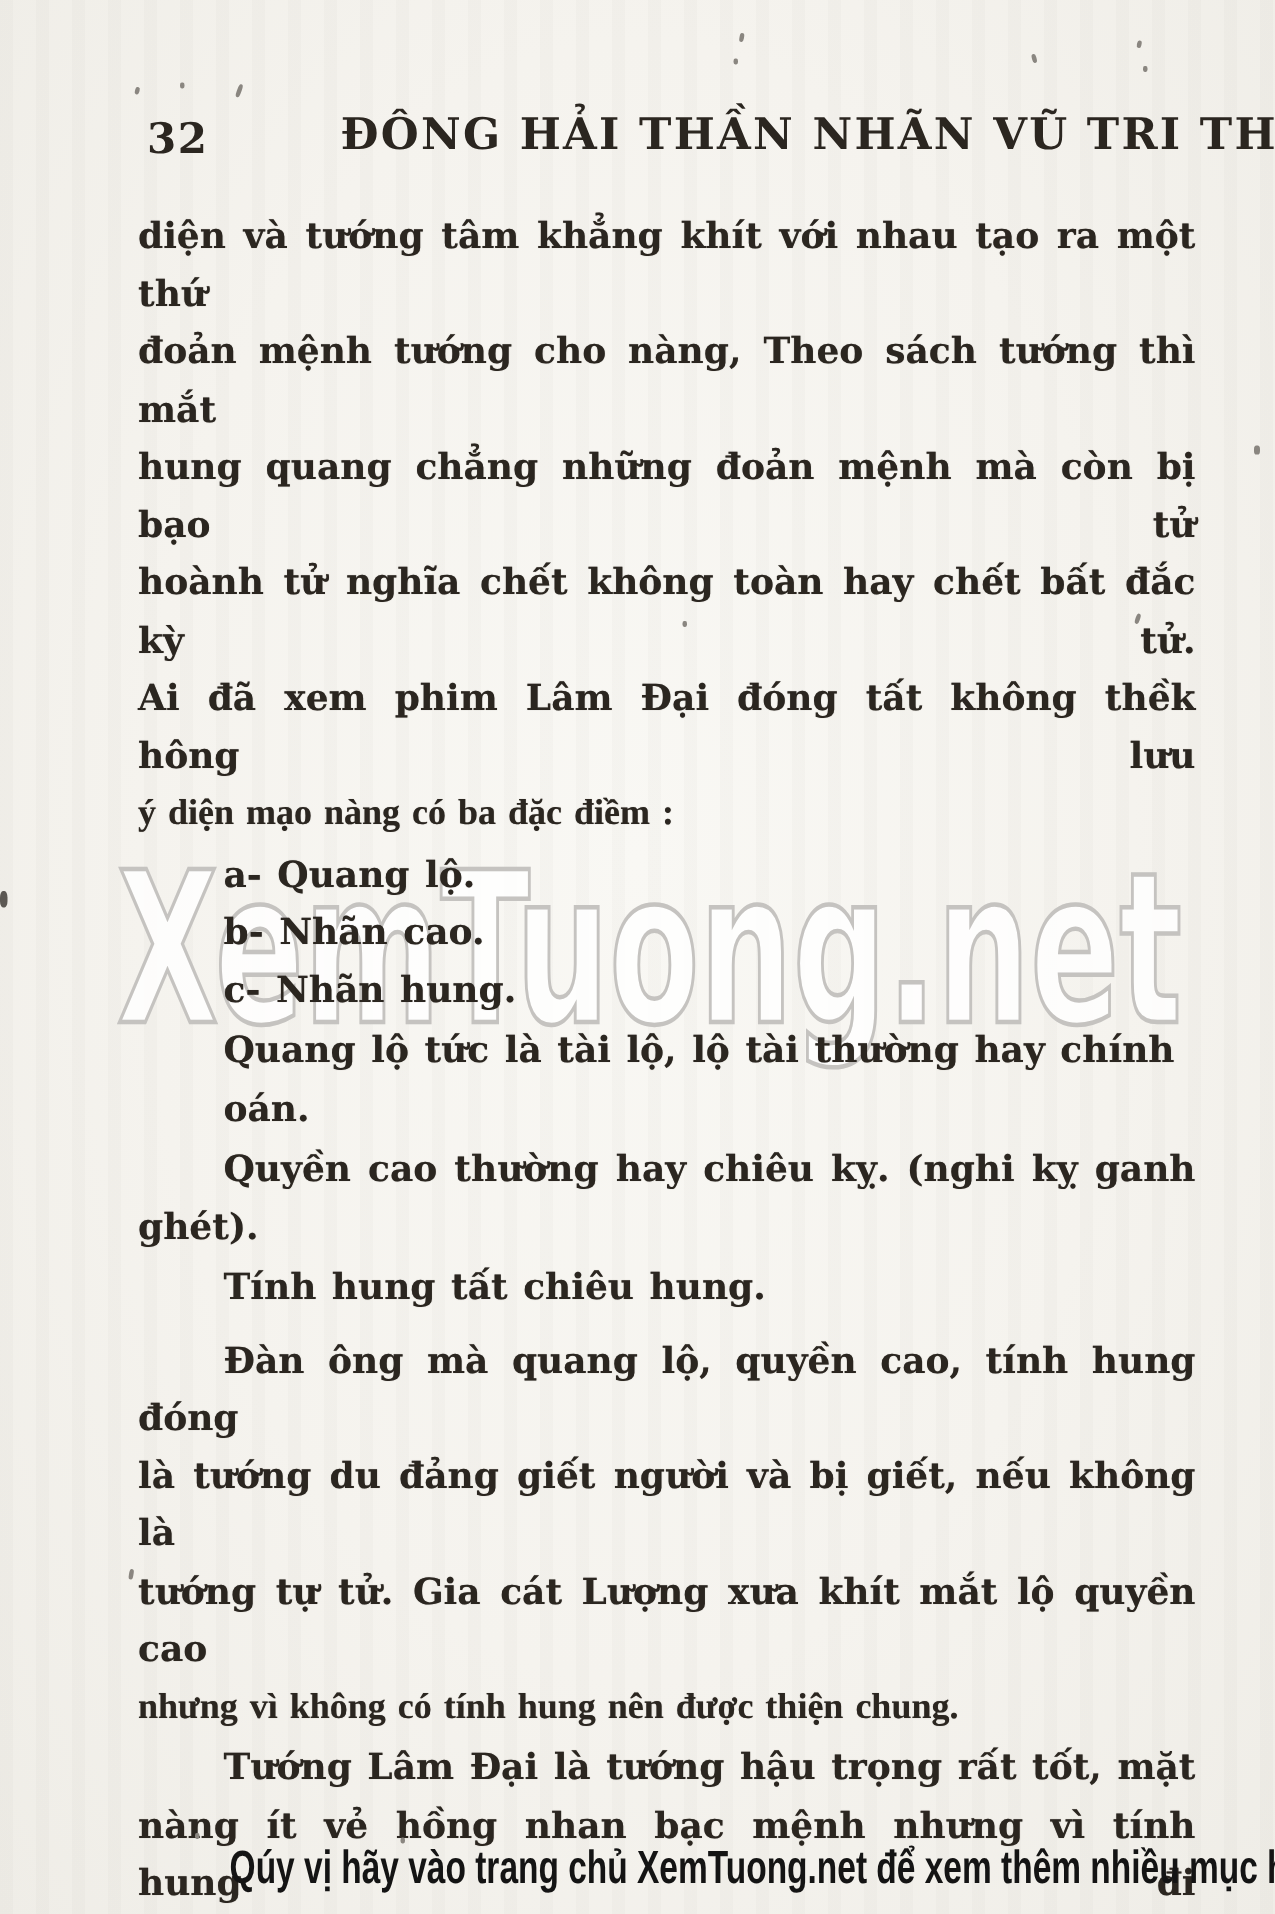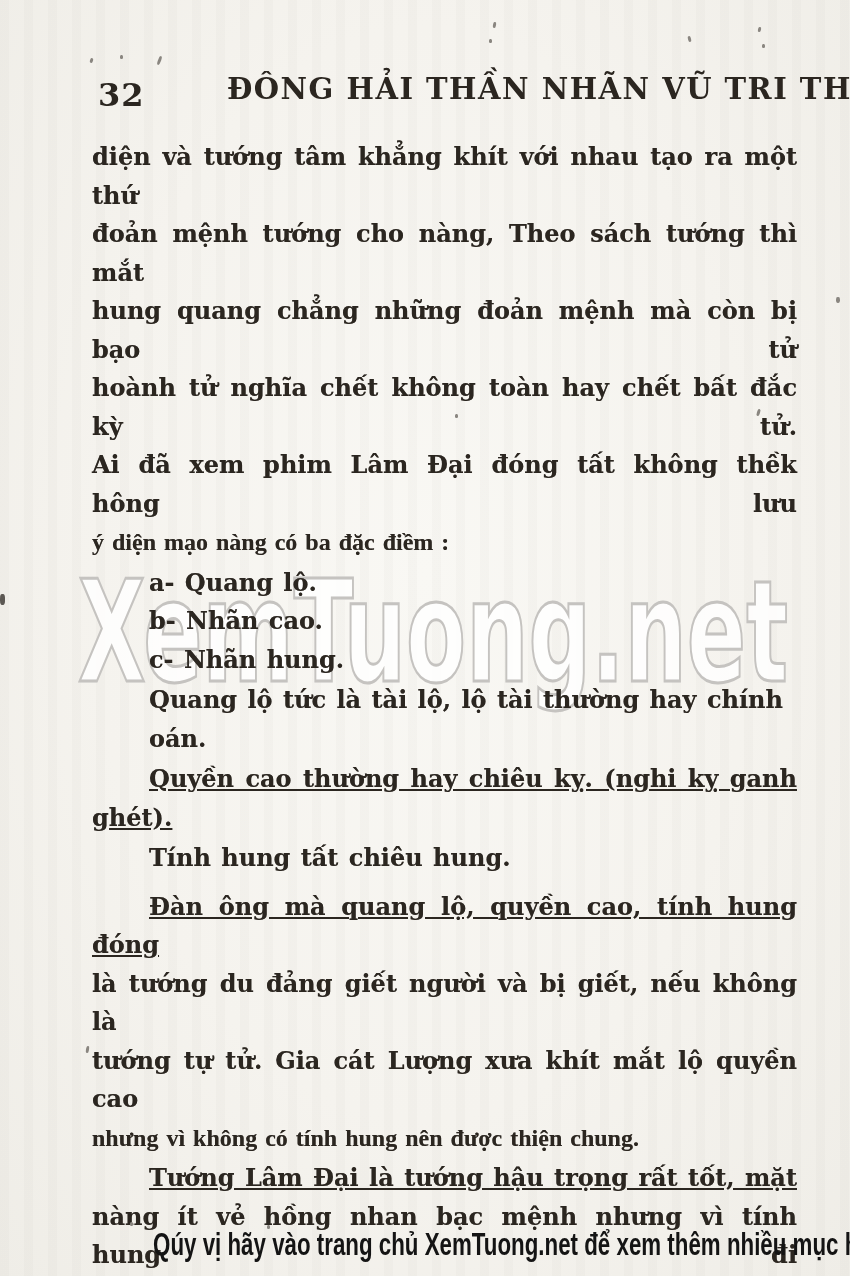--- a/index.html
+++ b/index.html
@@ -12,42 +12,42 @@
     position:relative;
     width:850px; height:1276px;
     background:
       repeating-linear-gradient(90deg, rgba(120,115,105,0.03) 0 9px, rgba(0,0,0,0) 9px 24px),
       radial-gradient(ellipse at 50% 45%, #f9f8f4 0%, #f5f3ee 55%, #efede7 100%);
   }
   
   .header { position:absolute; top:72px; left:0; width:850px; height:36px; color:#2b2620; }
   .page-number {
     position:absolute; left:98px; top:4px;
-    font-size:32px; font-weight:bold; letter-spacing:1px;text-align:right;
+    font-size:28px; font-weight:bold; letter-spacing:1px;text-align:right;
   }
   .header-title {
     position:absolute; left:227px; top:0;
     font-size:29px; font-weight:bold; letter-spacing:1.5px;
     white-space:nowrap;
   }
   
   .watermark { position:absolute; left:76px; top:566px; z-index:1; }
   
   .body-text {
     position:absolute; left:92px; top:138px; width:705px; z-index:2;
     font-size:24px; font-weight:bold; line-height:38.5px;
     color:#2b2620; word-spacing:2px;
     text-shadow:0 0 0.5px rgba(43,38,32,0.55);
   }
   .para.gap-tight  { margin-top:2px; }
   .para.gap-medium { margin-top:10px; }
   .para.gap-wide   { margin-top:2px; }
   .line.justify        { text-align:justify; text-align-last:justify; }
   .line.indent         { padding-left:57px; }
-  .line.indent-justify { text-indent:57px; text-align:justify; text-align-last:justify;text-decoration:underline; }
+  .line.indent-justify { text-indent:57px; text-align:justify; text-align-last:justify; }
   .line.plain          { text-align:left;font-family:Liberation Serif, serif; }
   
   .footer {
     position:absolute; left:0; top:1227px; width:850px; height:44px; z-index:3;
     text-align:center;
   }
   .footer-text {
     display:inline-block;
     font-family:"Liberation Sans", sans-serif;
     font-size:31px; font-weight:bold; color:#141414;

